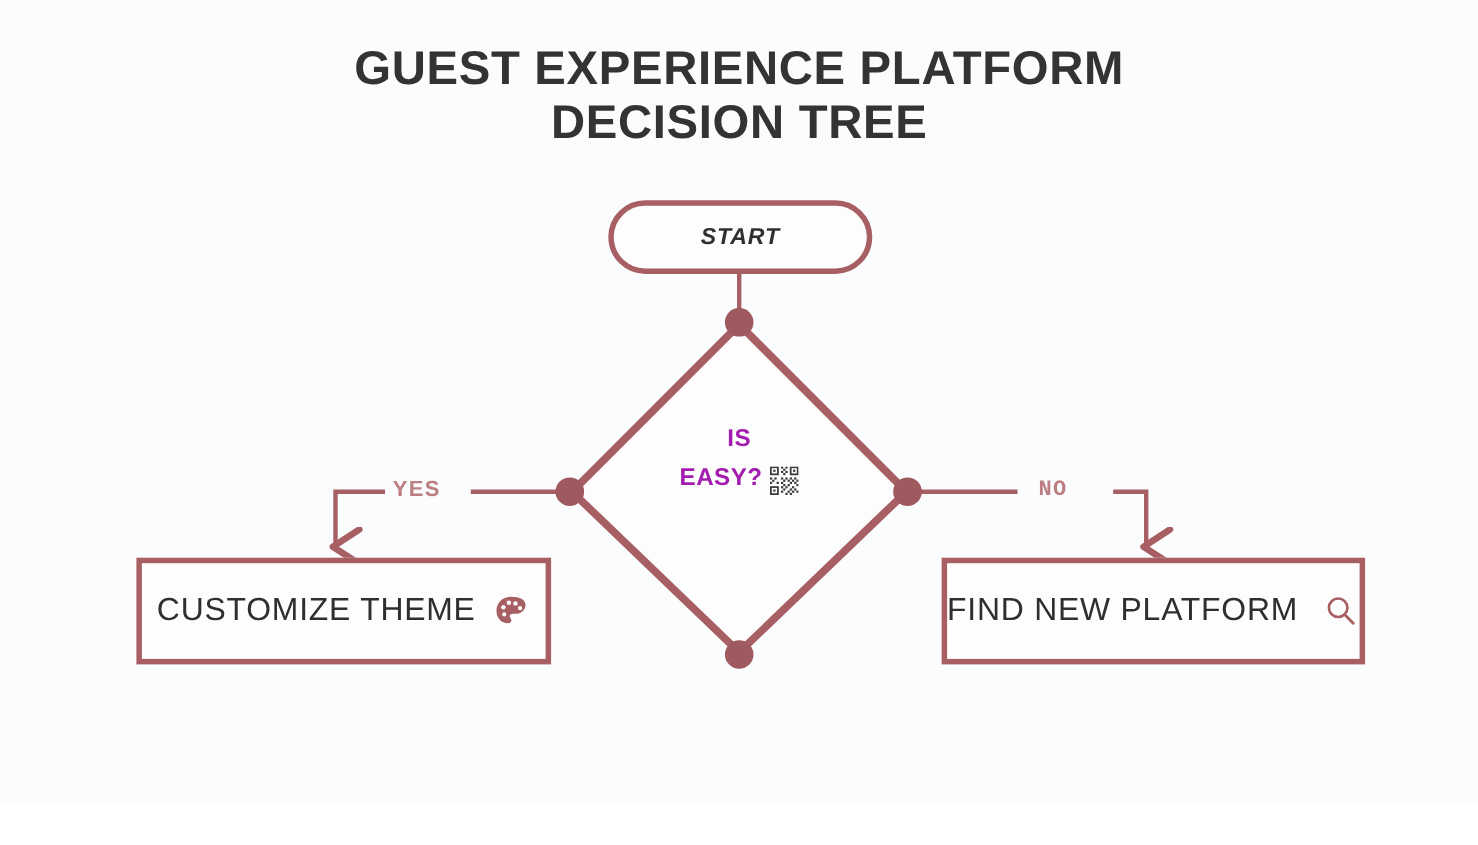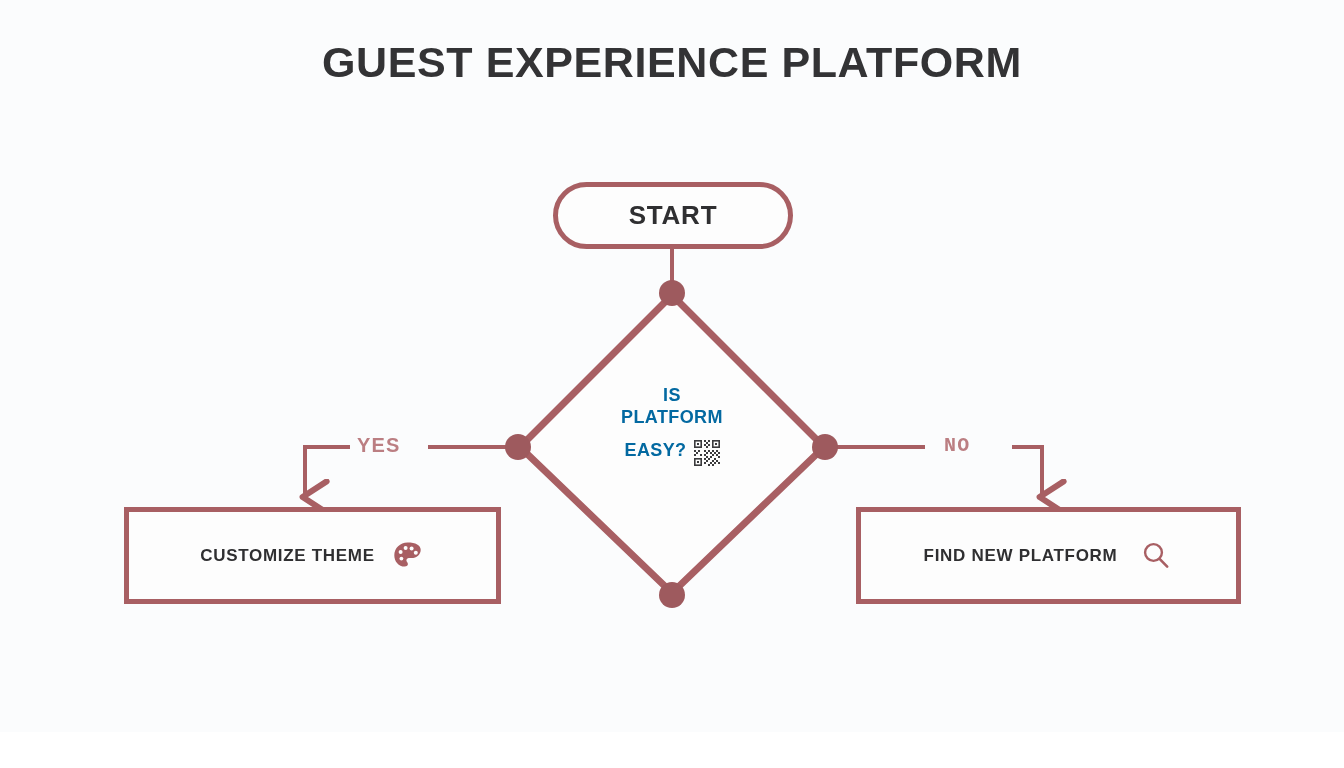--- a/index.html
+++ b/index.html
@@ -59,43 +59,44 @@
     height: 67px;
     box-sizing: border-box;
     border: 5px solid #a85f63;
     border-radius: 34px;
     background: #fdfdfd;
     display: flex;
     align-items: center;
     justify-content: center;
   }
   #start-node .node-label {
-    font-size: 26px;
+    font-size: 21px;
     font-weight: 700;
     letter-spacing: 0.8px;
     color: #2f2f31;
     text-transform: uppercase;
+    font-style: italic;
   }
 
   
   #decision-text {
     position: absolute;
     left: 552px;
     top: 385px;
     width: 240px;
     text-align: center;
     line-height: 1.2;
     pointer-events: none;
   }
   #decision-text .d-line {
     display: block;
-    font-size: 18px;
+    font-size: 22px;
     font-weight: 700;
     letter-spacing: 0.4px;
-    color: #0369a1;
+    color: #a21caf;
     text-transform: uppercase;
     white-space: nowrap;
   }
   #decision-text .d-line.with-icon {
     display: flex;
     align-items: center;
     justify-content: center;
     gap: 7px;
     margin-top: 10px;
   }
@@ -138,22 +139,22 @@
     height: 97px;
   }
   #box-find {
     left: 856px;
     top: 507px;
     width: 385px;
     height: 97px;
     gap: 22px;
   }
   .outcome-box .node-label {
-    font-size: 17px;
-    font-weight: 700;
+    font-size: 29px;
+    font-weight: 400;
     letter-spacing: 0.7px;
     color: #2f2f31;
     text-transform: uppercase;
     white-space: nowrap;
   }
   .box-icon {
     display: inline-flex;
     align-items: center;
     justify-content: center;
     width: 34px;
@@ -161,20 +162,21 @@
     flex: 0 0 auto;
   }
 </style>
 </head>
 <body>
 
 <div id="canvas">
 
   <div id="title-block">
     <span class="title-line">Guest Experience Platform</span>
+    <span class="title-line">Decision Tree</span>
   </div>
 
   <svg id="edges" viewBox="0 0 1344 768" width="1344" height="768" xmlns="http://www.w3.org/2000/svg">
     <defs>
       <marker id="arrowdown" markerWidth="9" markerHeight="9" refX="4.5" refY="7.6" orient="auto" markerUnits="strokeWidth">
         <path d="M0.6 2.2 L4.5 8.2 L8.4 2.2" fill="none" stroke="#a85f63" stroke-width="1.5" stroke-linecap="round" stroke-linejoin="round"></path>
       </marker>
     </defs>
 
     <line x1="672" y1="249" x2="672" y2="293" stroke="#a85f63" stroke-width="4"></line>
@@ -192,21 +194,20 @@
     <circle cx="825" cy="447" r="13" fill="#9e5a5e"></circle>
     <circle cx="672" cy="595" r="13" fill="#9e5a5e"></circle>
   </svg>
 
   <div id="start-node">
     <span class="node-label">Start</span>
   </div>
 
   <div id="decision-text">
     <span class="d-line">Is</span>
-    <span class="d-line">Platform</span>
     <span class="d-line with-icon">
       <span>Easy?</span>
       <span class="qr-glyph">
         <svg viewBox="0 0 26 26" width="26" height="26" xmlns="http://www.w3.org/2000/svg">
           <g fill="#3b3b3d">
 
             <rect x="0" y="0" width="8" height="8"></rect>
             <rect x="1.6" y="1.6" width="4.8" height="4.8" fill="#fdfdfd"></rect>
             <rect x="3.0" y="3.0" width="2" height="2"></rect>
 

